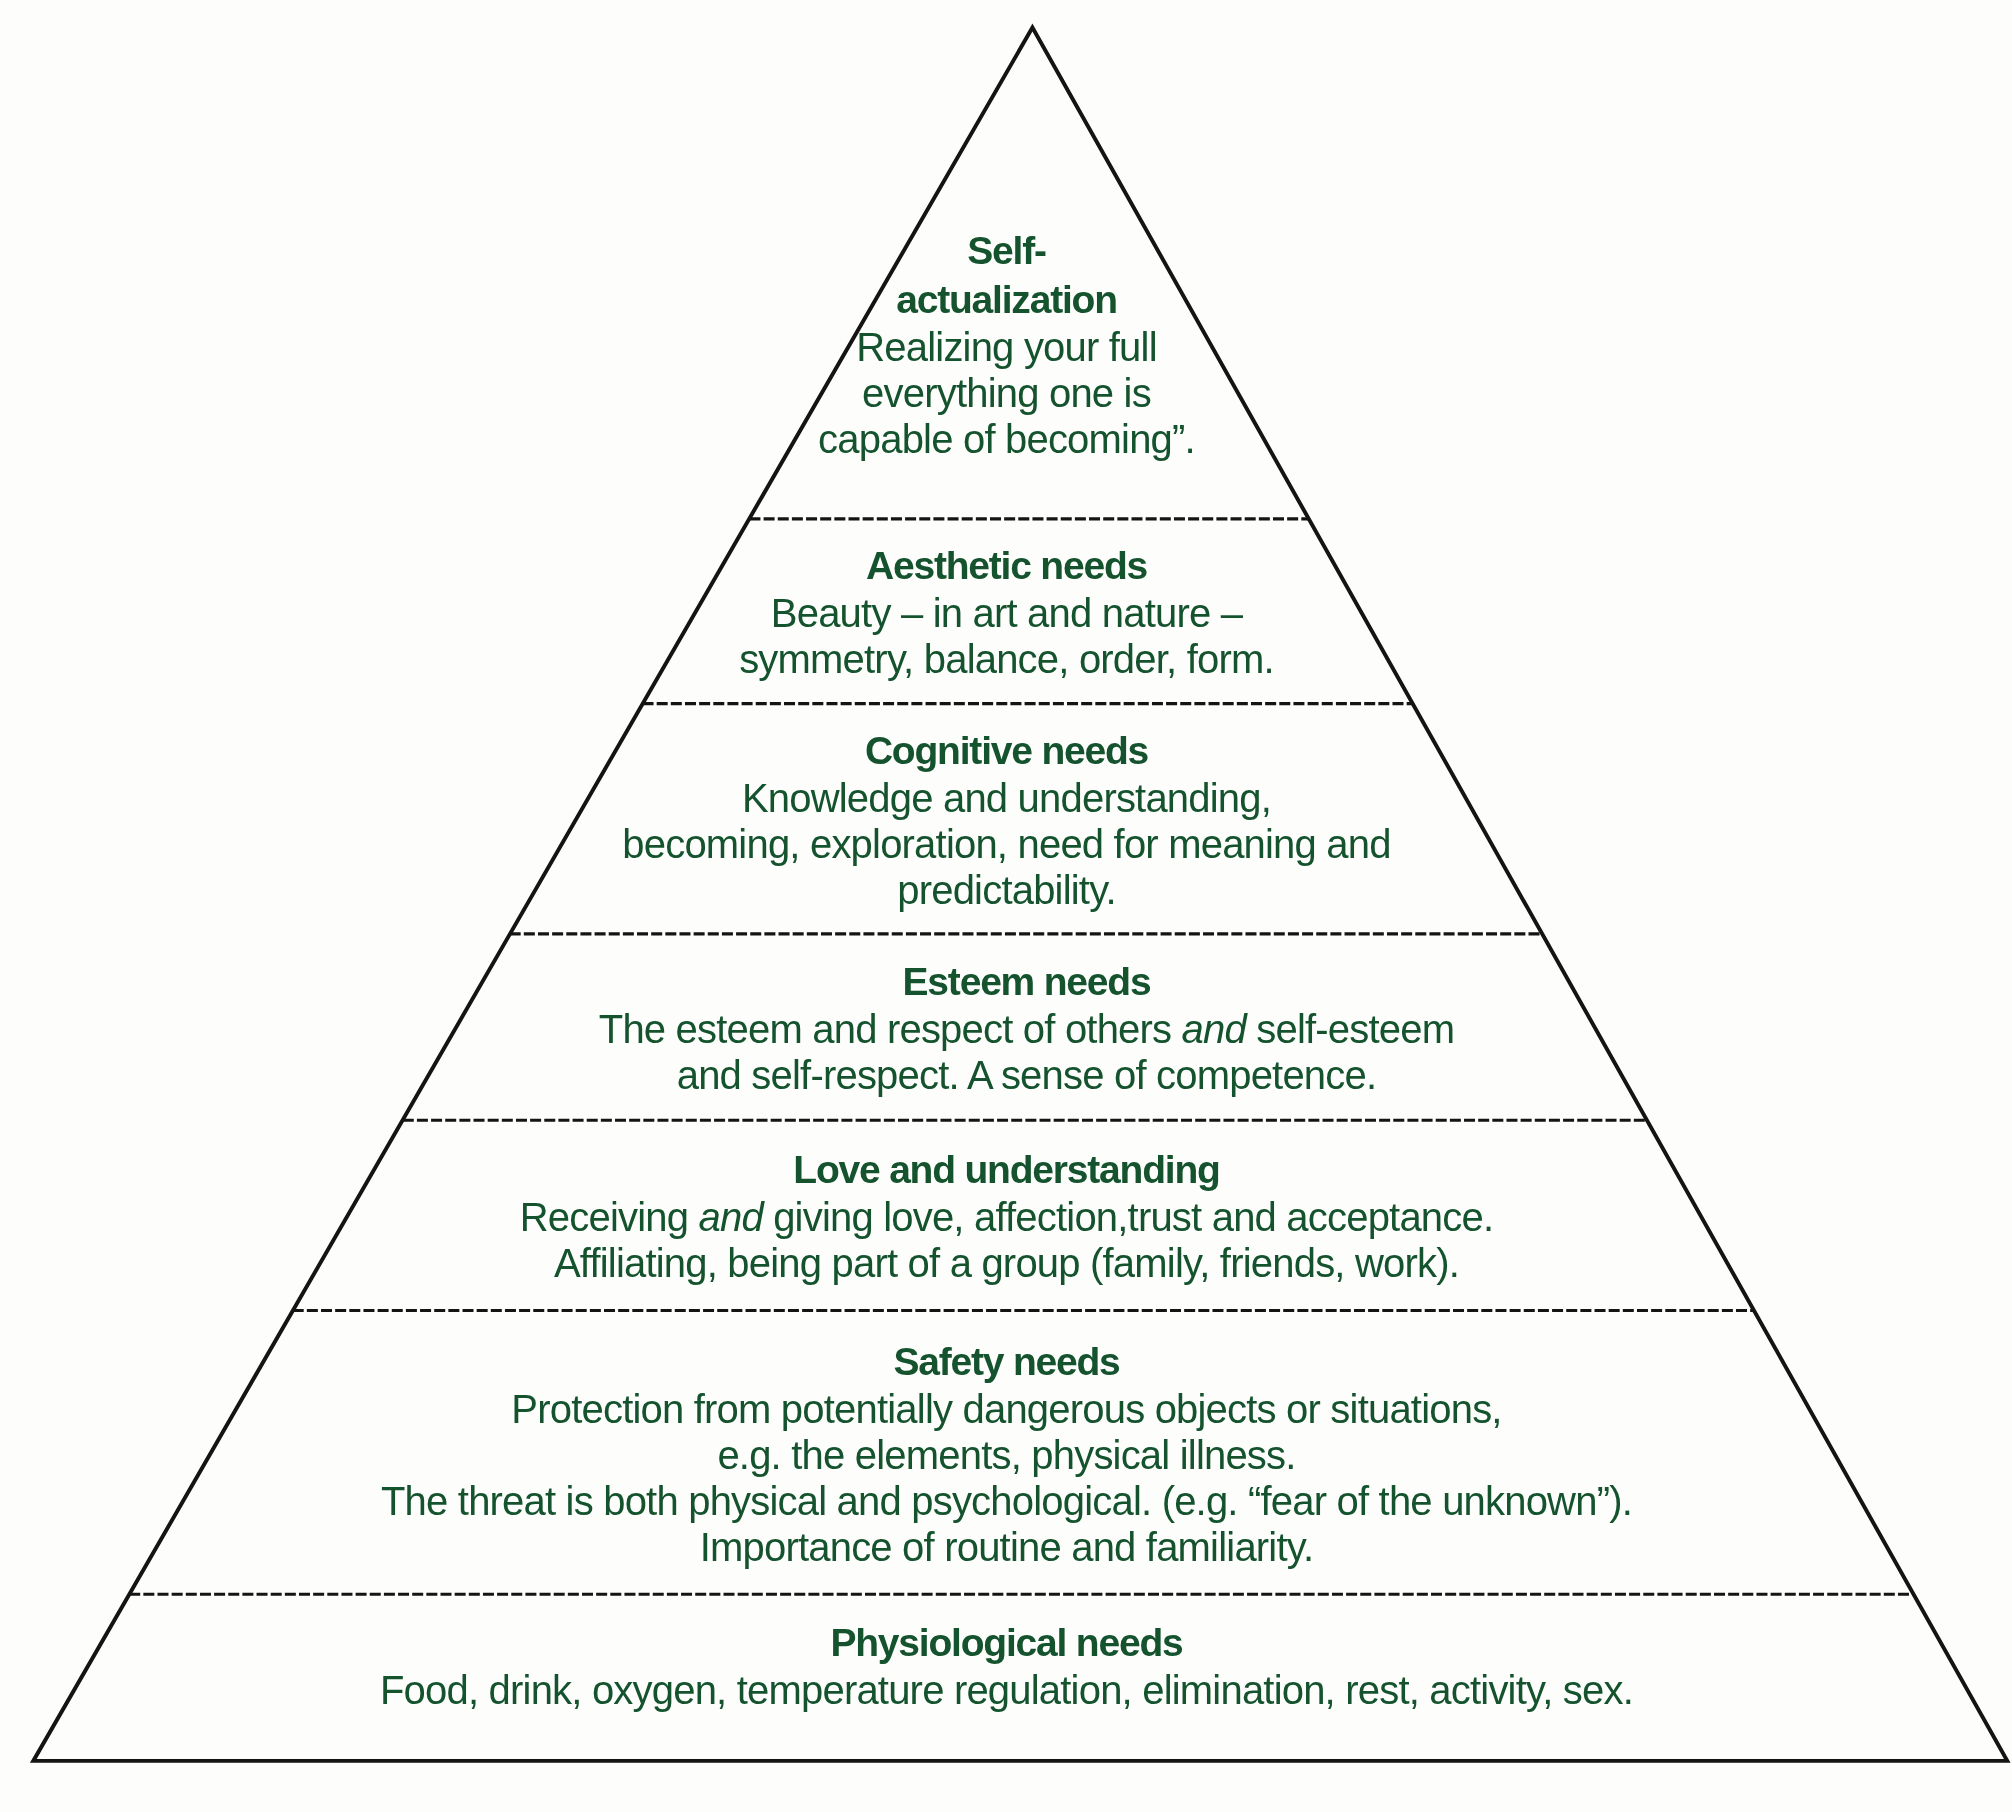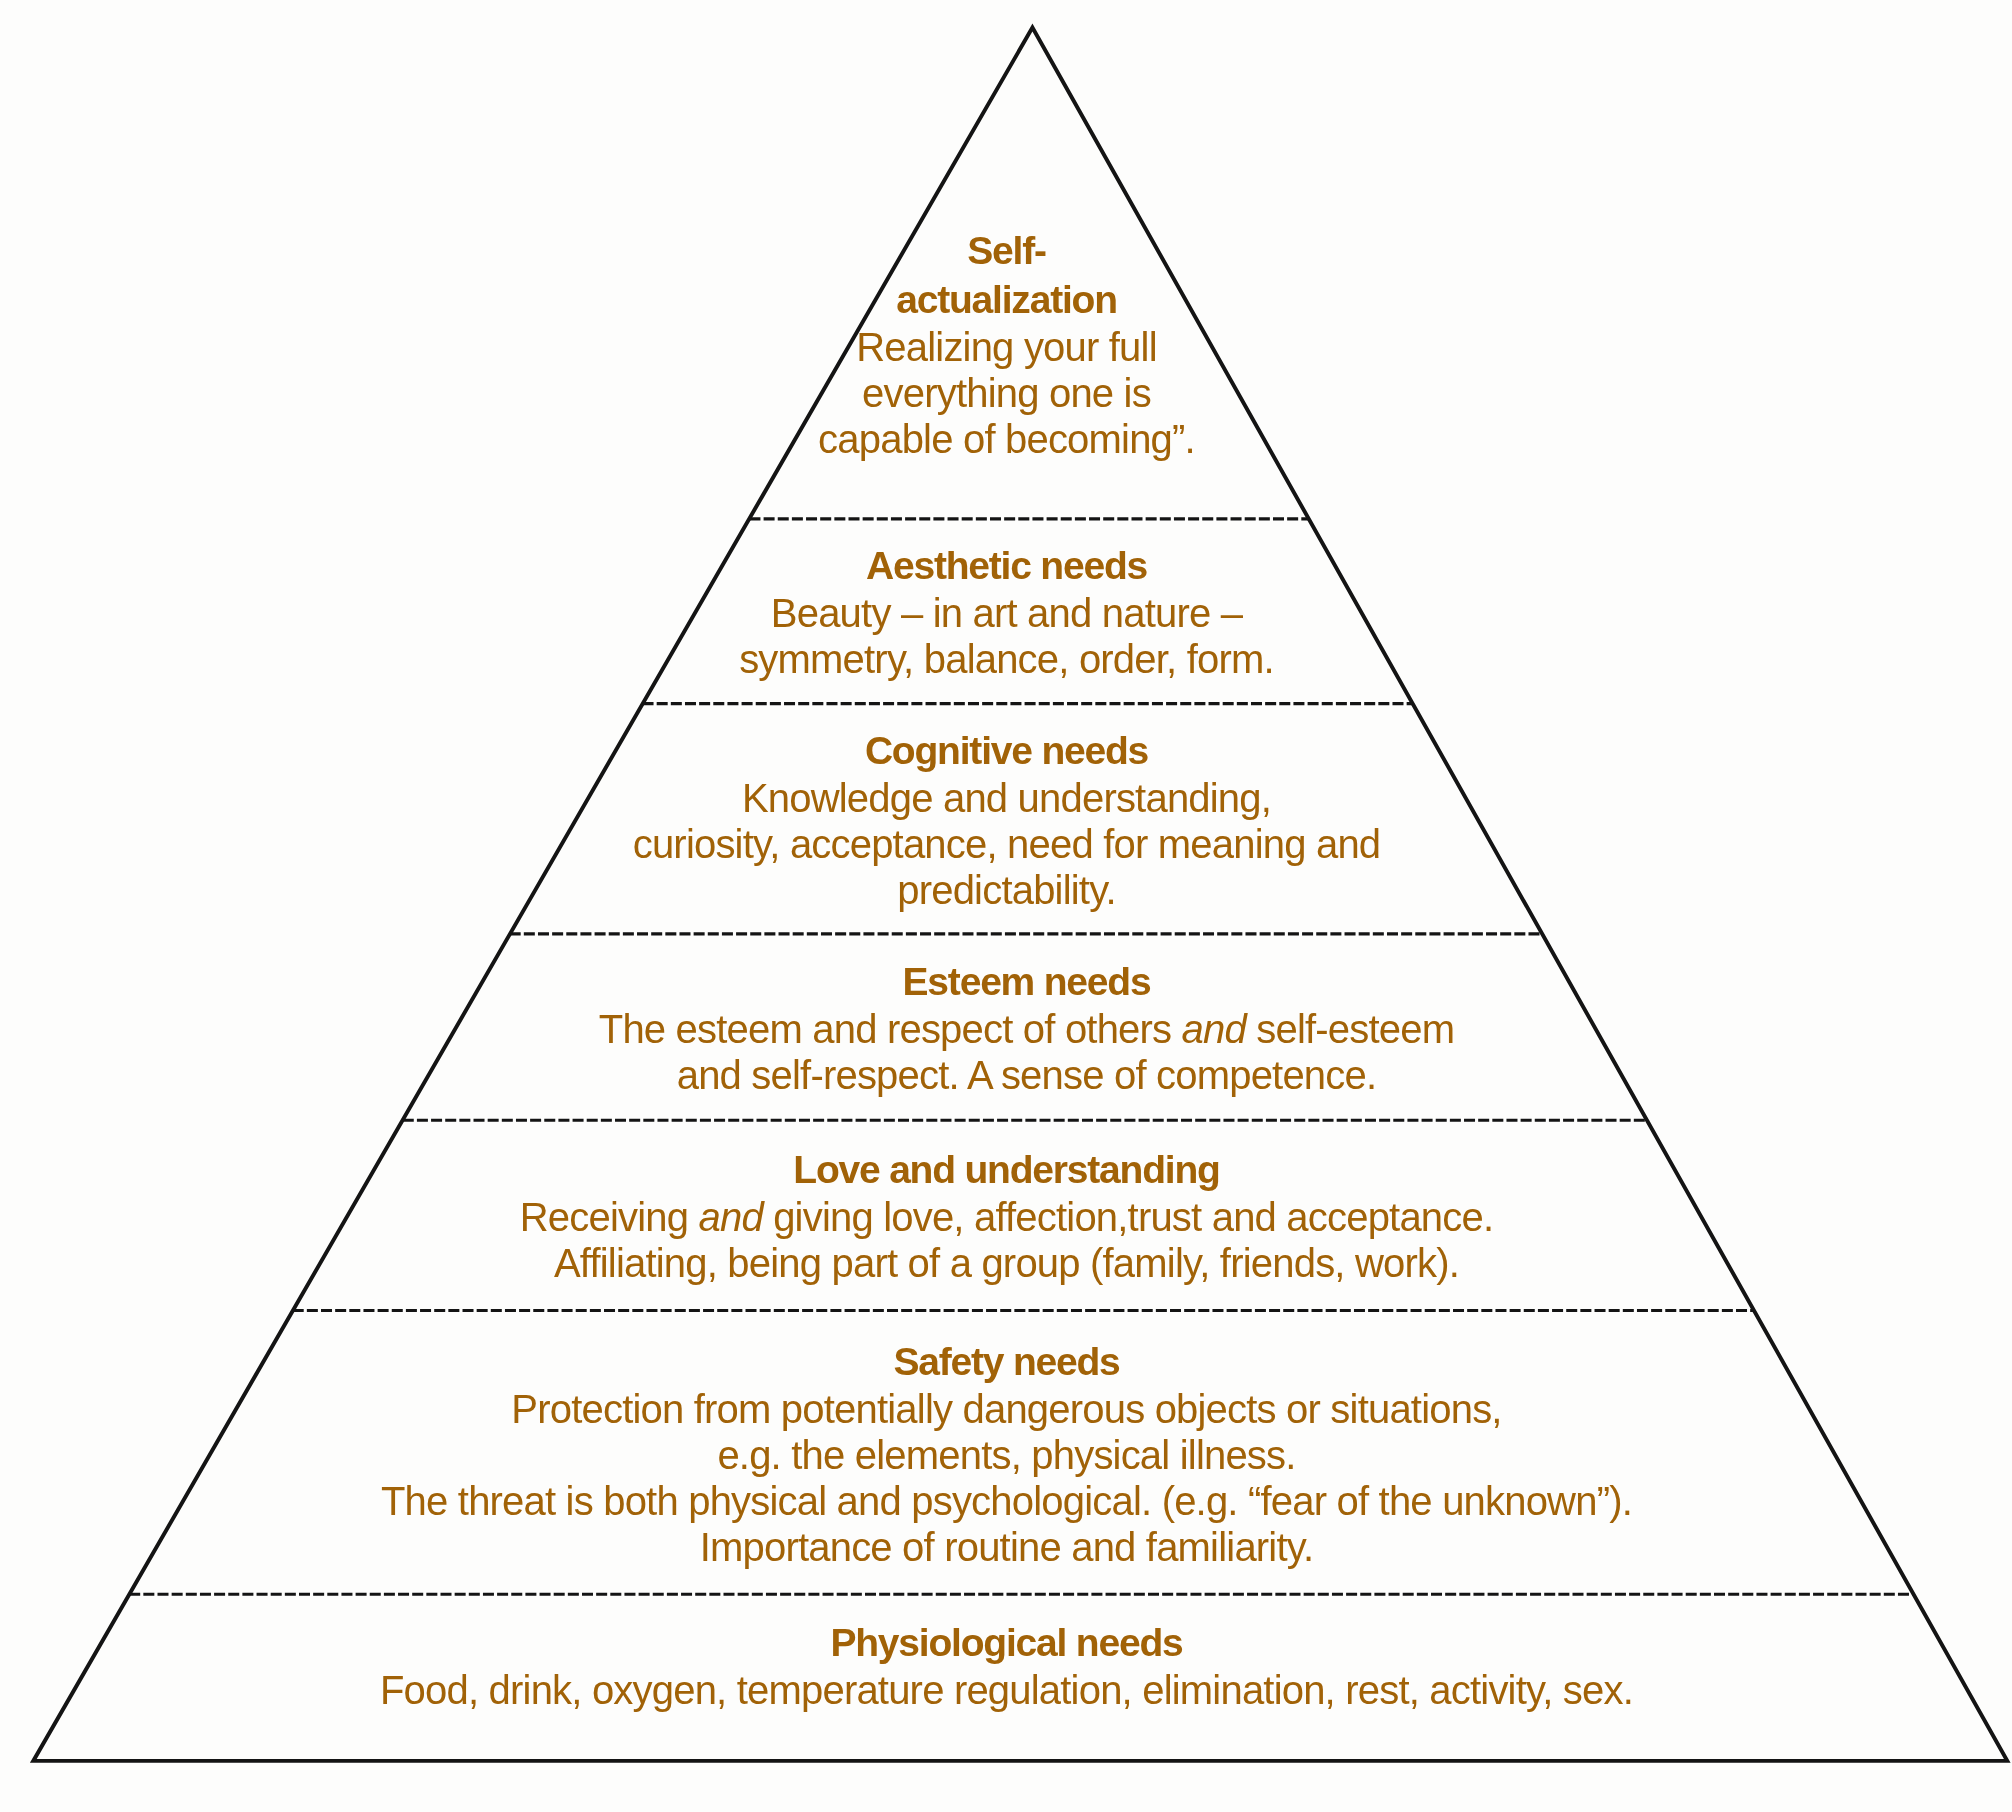--- a/index.html
+++ b/index.html
@@ -6,21 +6,21 @@
     margin: 0;
     padding: 0;
     background: #fdfdfc;
   }
   .canvas {
     position: relative;
     width: 2013px;
     height: 1812px;
     background: #fdfdfc;
     font-family: "Liberation Sans", sans-serif;
-    color: #a16207;
+    color: #14532d;
     overflow: hidden;
   }
   svg.pyramid-lines {
     position: absolute;
     left: 0;
     top: 0;
     width: 2013px;
     height: 1812px;
   }
   .level {
@@ -90,21 +90,21 @@
         <div><span>symmetry, balance, order, form.</span></div>
       </div>
   </div>
 
   <div class="level level-3">
     <div class="level-title">
         <div>Cognitive needs</div>
       </div>
     <div class="level-desc">
         <div><span>Knowledge and understanding,</span></div>
-        <div><span>curiosity, acceptance, need for meaning and</span></div>
+        <div><span>becoming, exploration, need for meaning and</span></div>
         <div><span>predictability.</span></div>
       </div>
   </div>
 
   <div class="level level-4">
     <div class="level-title">
         <div>Esteem needs</div>
       </div>
     <div class="level-desc">
         <div><span>The esteem and respect of others </span><span class="it">and</span><span> self-esteem</span></div>

